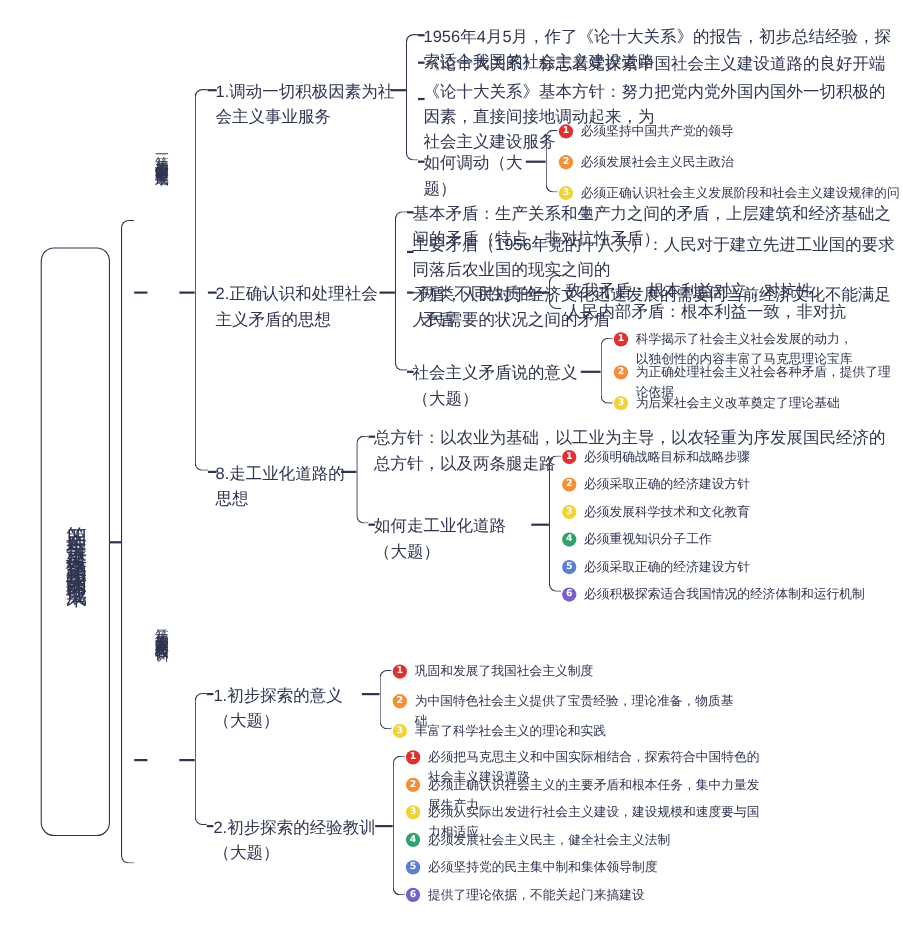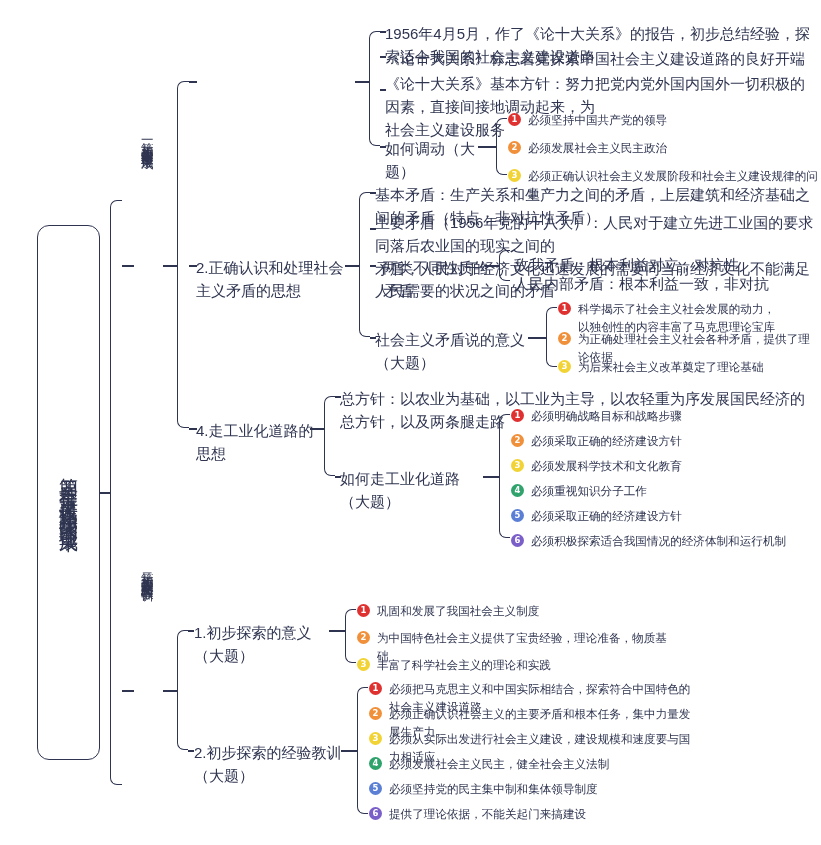--- a/index.html
+++ b/index.html
@@ -93,20 +93,21 @@
   <div class="bracket" style="left:110px;top:200px;width:12px;height:585px;"></div>
 
   <div class="ln h" style="left:122px;top:265px;width:12px;"></div>
   <div class="ln h" style="left:122px;top:690px;width:12px;"></div>
 
   <div class="section-label" style="left:140px;top:132px;height:270px;">第一节初步探索的重要理论成果</div>
   <div class="ln h" style="left:163px;top:265px;width:14px;"></div>
   <div class="bracket" style="left:177px;top:81px;width:12px;height:347px;"></div>
 
   <div class="ln h" style="left:189px;top:81px;width:8px;"></div>
+  <div class="node" style="left:196px;top:73px;width:170px;">1.调动一切积极因素为社会主义事业服务</div>
   <div class="ln h" style="left:355px;top:81px;width:14px;"></div>
   <div class="bracket" style="left:369px;top:31px;width:11px;height:115px;"></div>
 
   <div class="ln h" style="left:380px;top:31px;width:6px;"></div>
   <div class="node" style="left:385px;top:23px;width:430px;">1956年4月5月，作了《论十大关系》的报告，初步总结经验，探索适合我国的社会主义建设道路</div>
 
   <div class="ln h" style="left:380px;top:56px;width:6px;"></div>
   <div class="node" style="left:385px;top:48px;width:430px;">《论十大关系》标志着党探索中国社会主义建设道路的良好开端</div>
 
   <div class="ln h" style="left:380px;top:89px;width:6px;"></div>
@@ -163,21 +164,21 @@
   <div class="badge-row" style="left:558px;top:330px;width:260px;">
     <span class="badge" style="background:#f0903a">2</span>
     <span class="badge-text">为正确处理社会主义社会各种矛盾，提供了理论依据</span>
   </div>
   <div class="badge-row" style="left:558px;top:358px;width:260px;">
     <span class="badge" style="background:#f2d335">3</span>
     <span class="badge-text">为后来社会主义改革奠定了理论基础</span>
   </div>
 
   <div class="ln h" style="left:189px;top:428px;width:8px;"></div>
-  <div class="node" style="left:196px;top:420px;width:120px;">4.走工业化道路的思想</div>
+  <div class="node" style="left:196px;top:420px;width:120px;">8.走工业化道路的思想</div>
   <div class="ln h" style="left:310px;top:428px;width:14px;"></div>
   <div class="bracket" style="left:324px;top:396px;width:11px;height:80px;"></div>
 
   <div class="ln h" style="left:335px;top:396px;width:6px;"></div>
   <div class="node" style="left:340px;top:388px;width:470px;">总方针：以农业为基础，以工业为主导，以农轻重为序发展国民经济的总方针，以及两条腿走路</div>
 
   <div class="ln h" style="left:335px;top:476px;width:6px;"></div>
   <div class="node" style="left:340px;top:468px;width:140px;">如何走工业化道路（大题）</div>
   <div class="ln h" style="left:483px;top:476px;width:16px;"></div>
   <div class="bracket" style="left:499px;top:414px;width:11px;height:124px;"></div>

